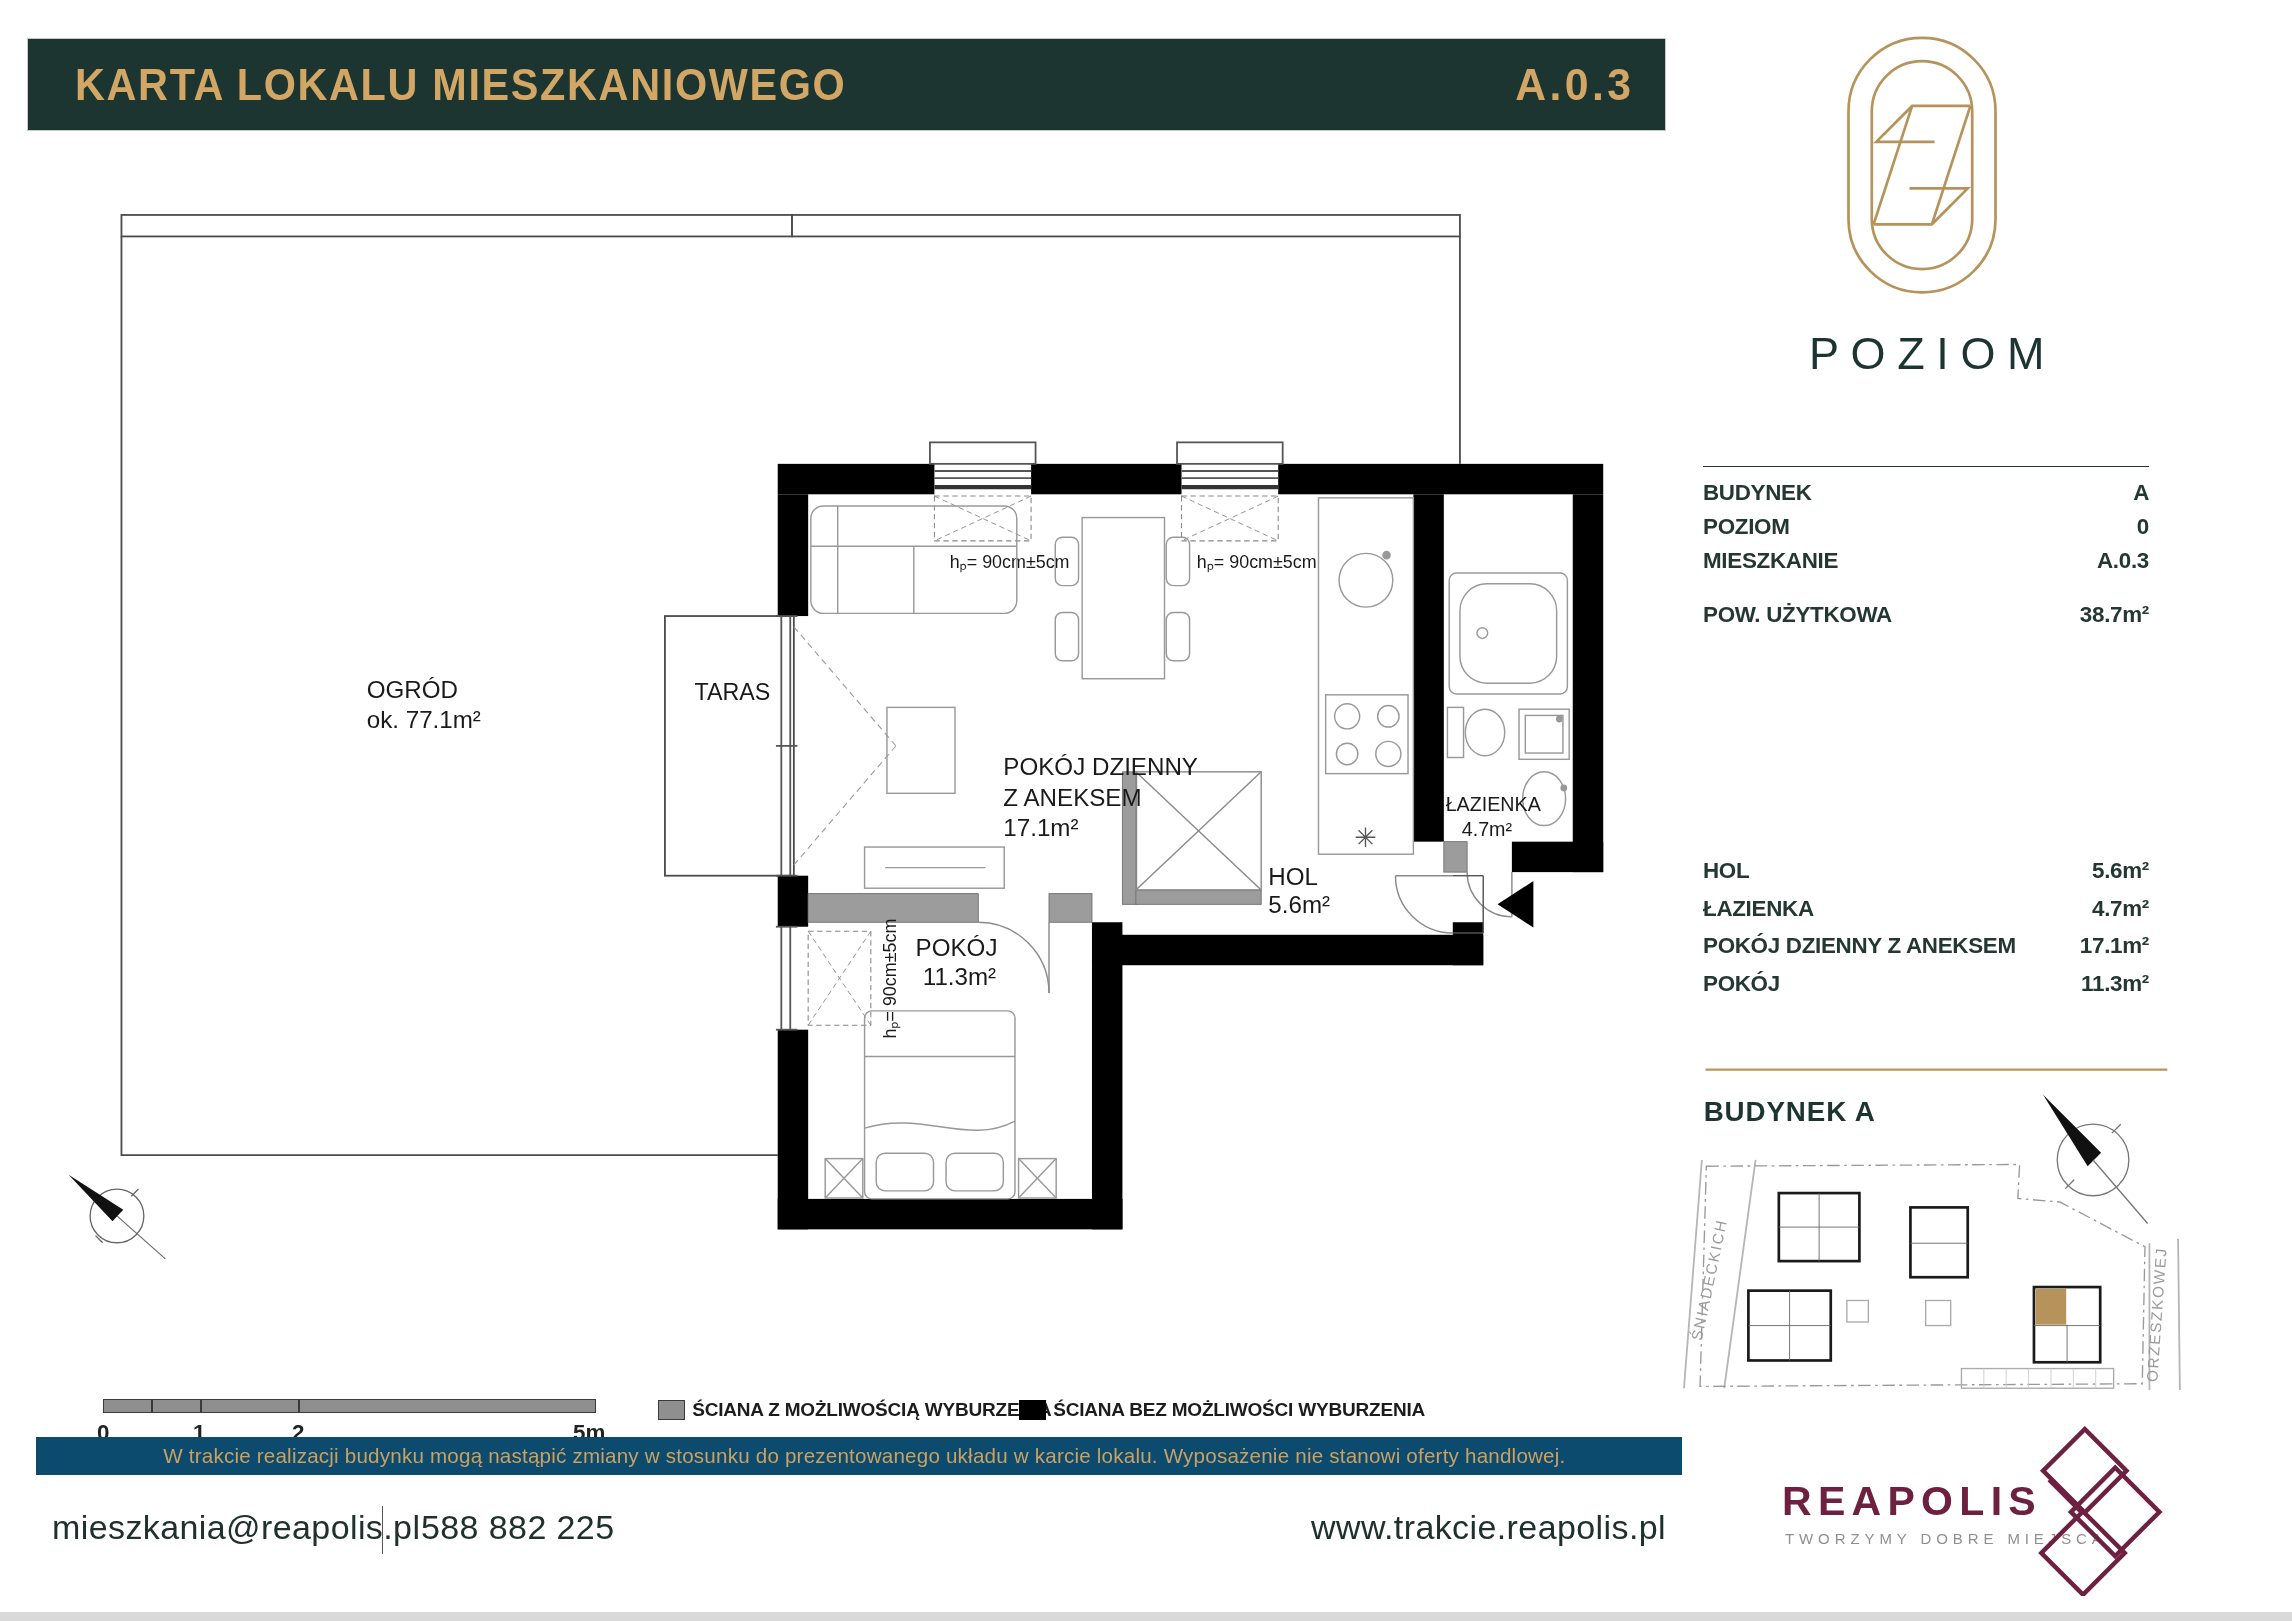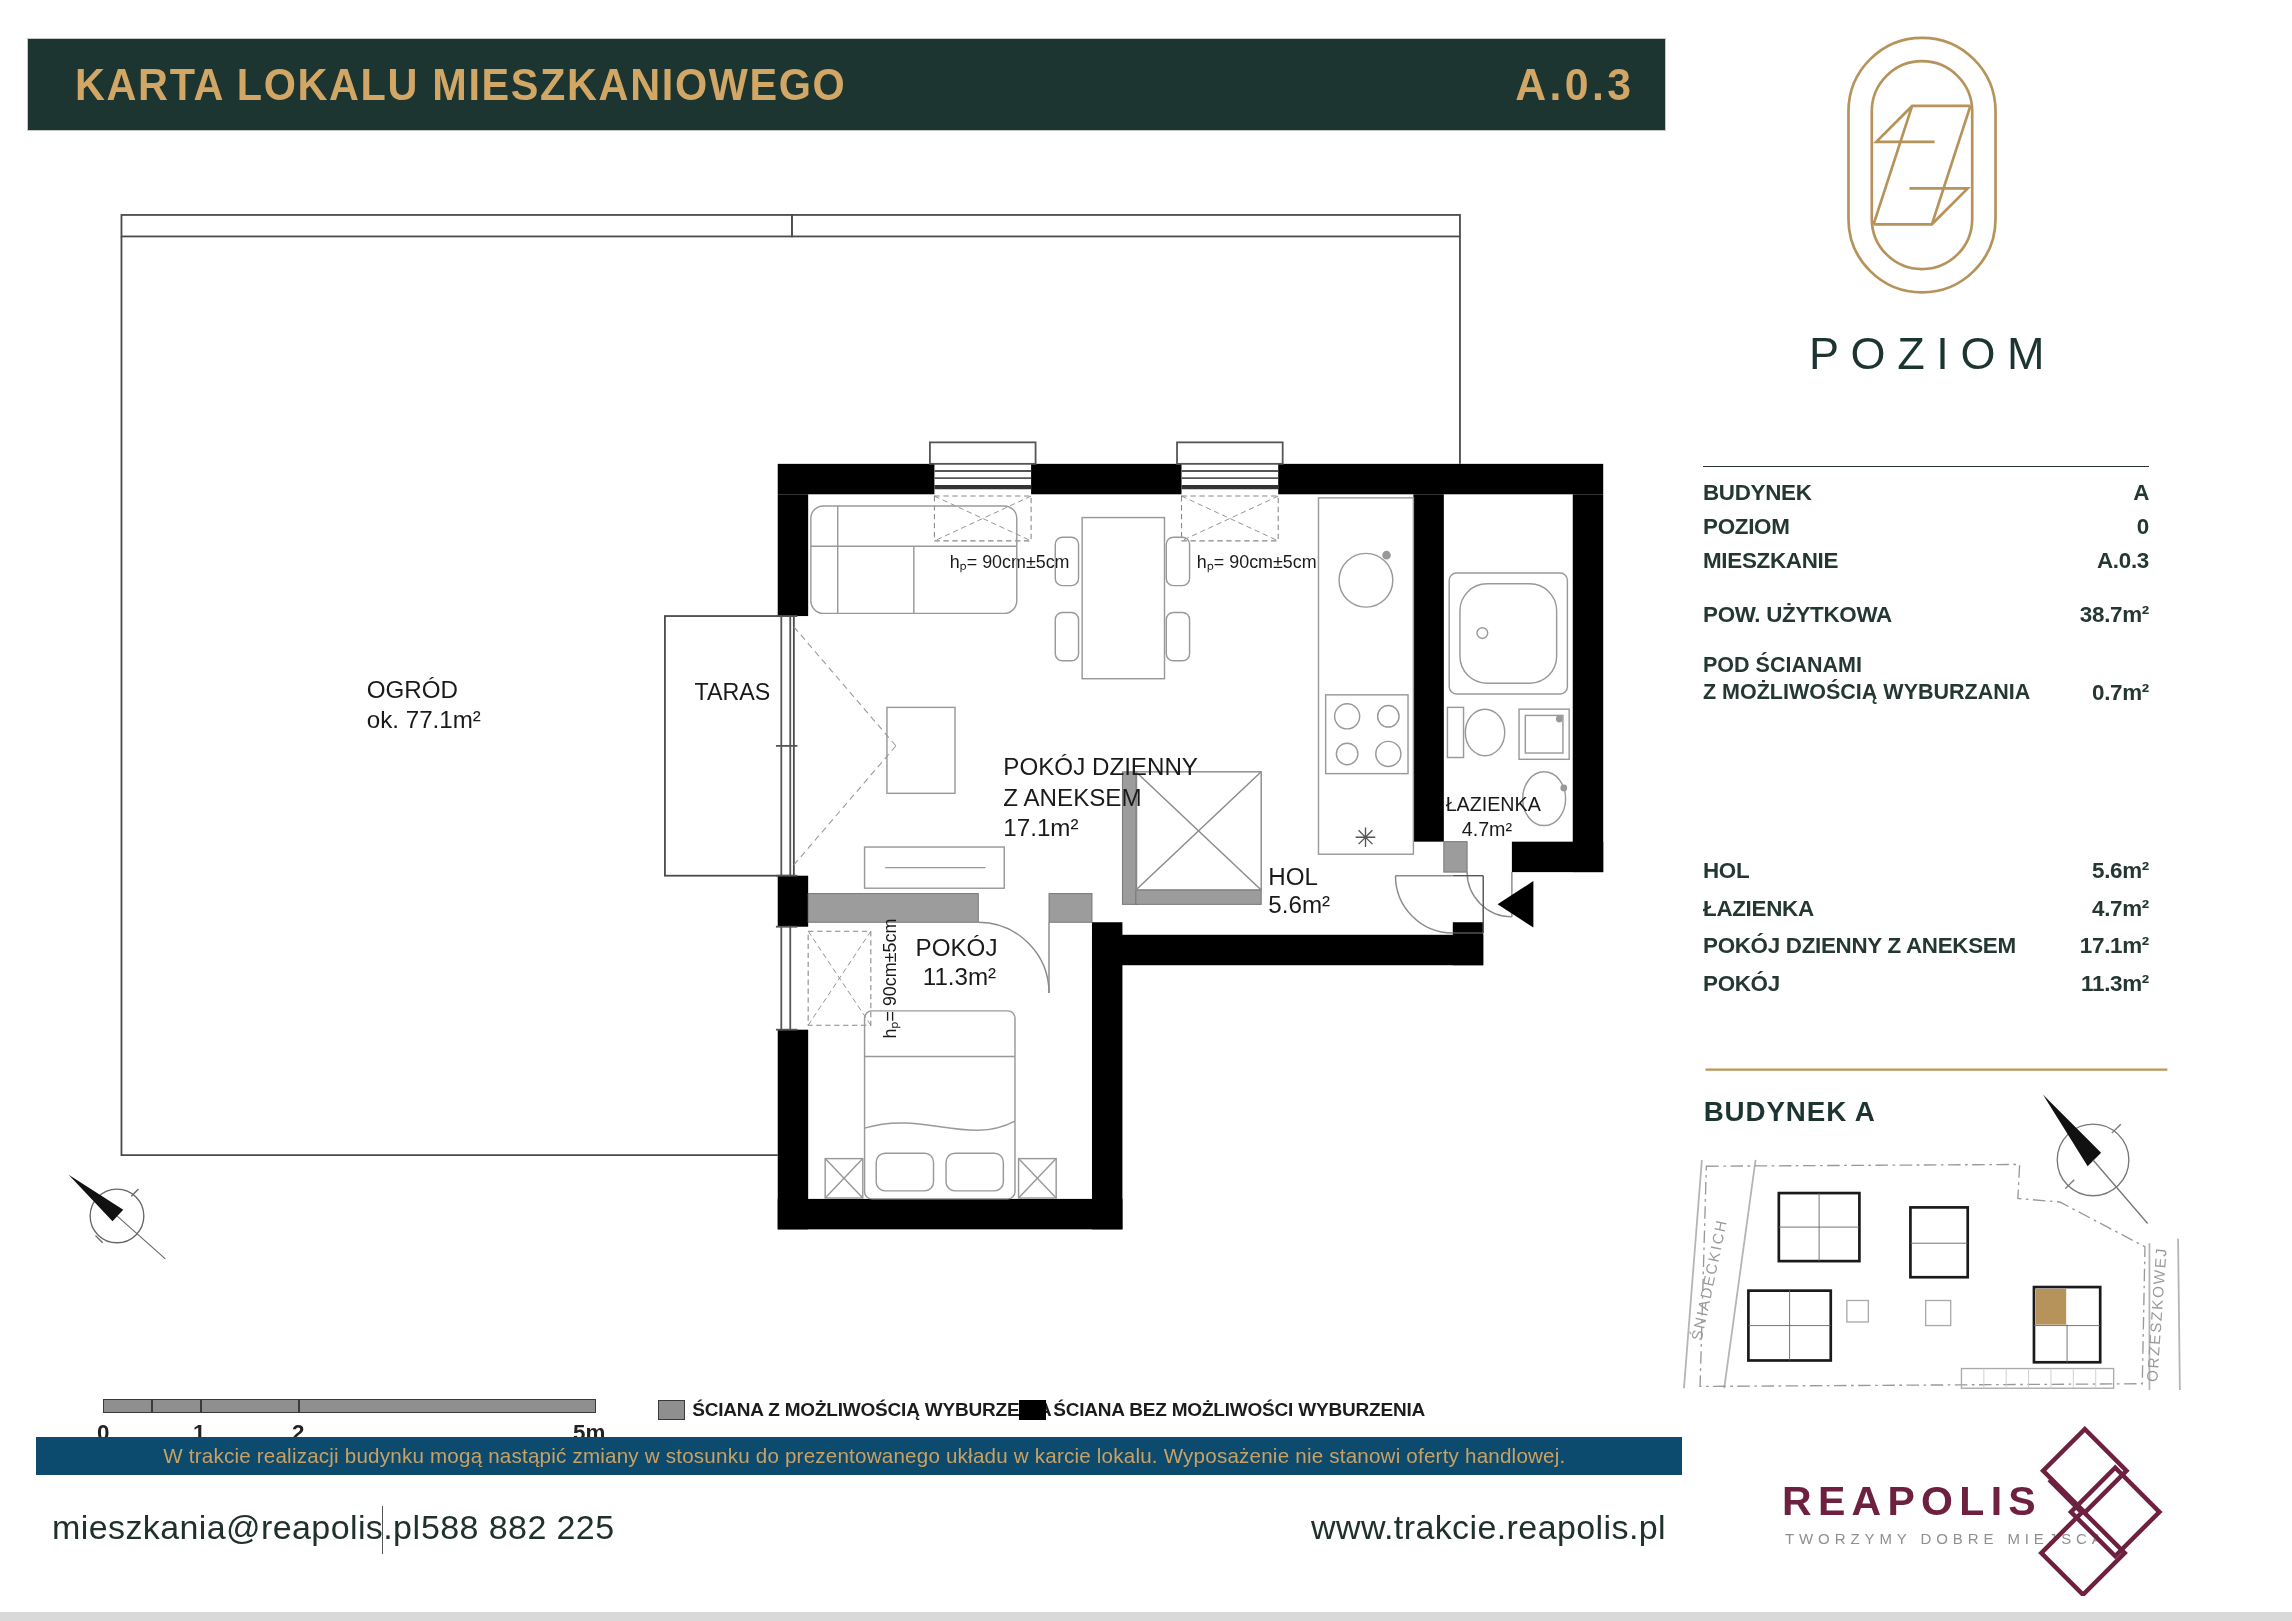--- a/index.html
+++ b/index.html
@@ -94,31 +94,20 @@
     </div>
   </div>
 
   <div class="panel" style="top:602px">
     <div class="prow">
       <span>POW. UŻYTKOWA</span>
       <span class="val">38.7m²</span>
     </div>
   </div>
 
-  <div class="panel" style="top:652px">
-    <div style="display:flex;justify-content:space-between;align-items:flex-end;">
-      <div class="plabel2">
-        <div>POD ŚCIANAMI</div>
-        <div>Z MOŻLIWOŚCIĄ WYBURZANIA</div>
-      </div>
-      <div class="prow">
-          <span class="val">0.7m²</span>
-        </div>
-    </div>
-  </div>
 
   <div class="panel" style="top:858px">
     <div class="prow">
       <span>HOL</span>
       <span class="val">5.6m²</span>
     </div>
   </div>
   <div class="panel" style="top:896px">
     <div class="prow">
       <span>ŁAZIENKA</span>

